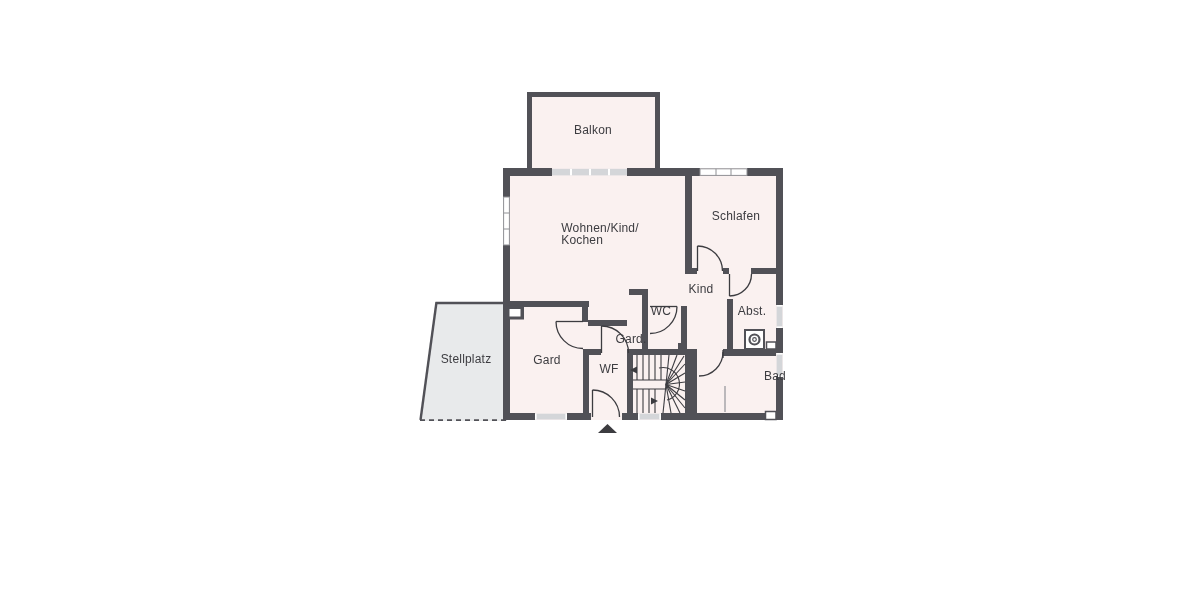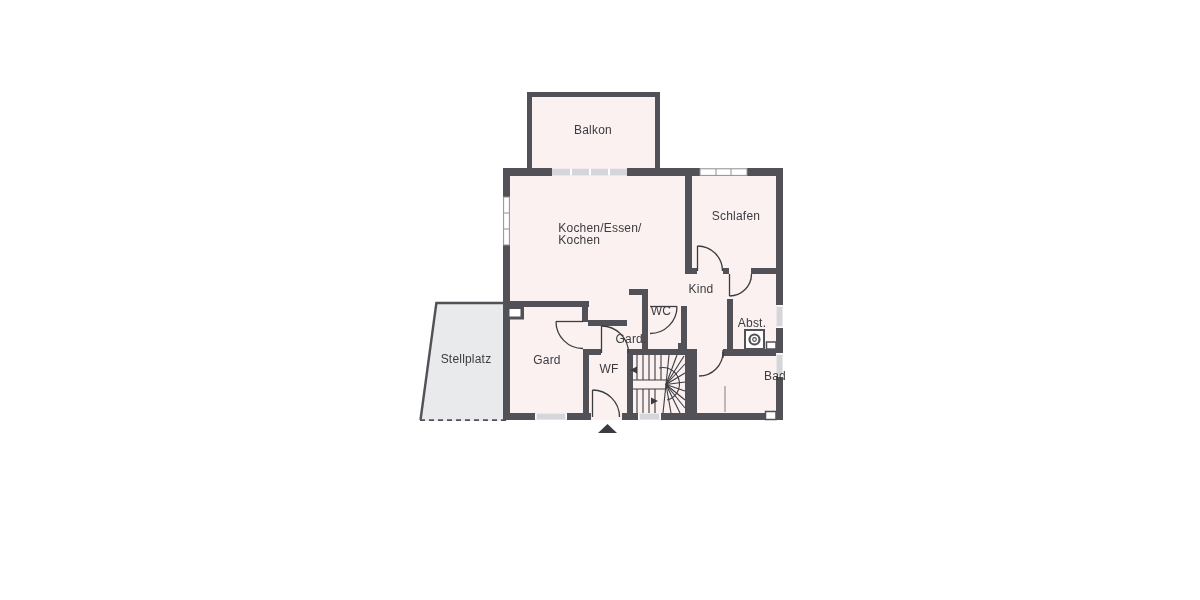--- a/index.html
+++ b/index.html
@@ -233,26 +233,26 @@
       <polygon class="solid" points="637,366.5 637,373.5 630,370"></polygon>
       <polygon class="solid" points="651,397.5 651,404.5 658,401"></polygon>
     </g>
 
     <polygon class="solid" points="598,433 617,433 607.5,424"></polygon>
   </svg>
 
   <div class="labels">
     <div class="room-label" style="left:593px;top:131px">Balkon</div>
     <div class="room-label" style="left:600px;top:234px">
-      <span>Kochen/Essen/</span><br>
+      <span>Wohnen/Kind/</span><br>
       <span>Kochen</span>
     </div>
     <div class="room-label" style="left:736px;top:217px">Schlafen</div>
     <div class="room-label" style="left:701px;top:290px">Kind</div>
-    <div class="room-label" style="left:752px;top:324px">Abst.</div>
+    <div class="room-label" style="left:752px;top:312px">Abst.</div>
     <div class="room-label" style="left:631px;top:340px">Gard.</div>
     <div class="room-label" style="left:661px;top:312px">WC</div>
     <div class="room-label" style="left:547px;top:361px">Gard</div>
     <div class="room-label" style="left:609px;top:370px">WF</div>
     <div class="room-label" style="left:775px;top:377px">Bad</div>
     <div class="room-label" style="left:466px;top:360px">Stellplatz</div>
   </div>
 
 </div>
 

